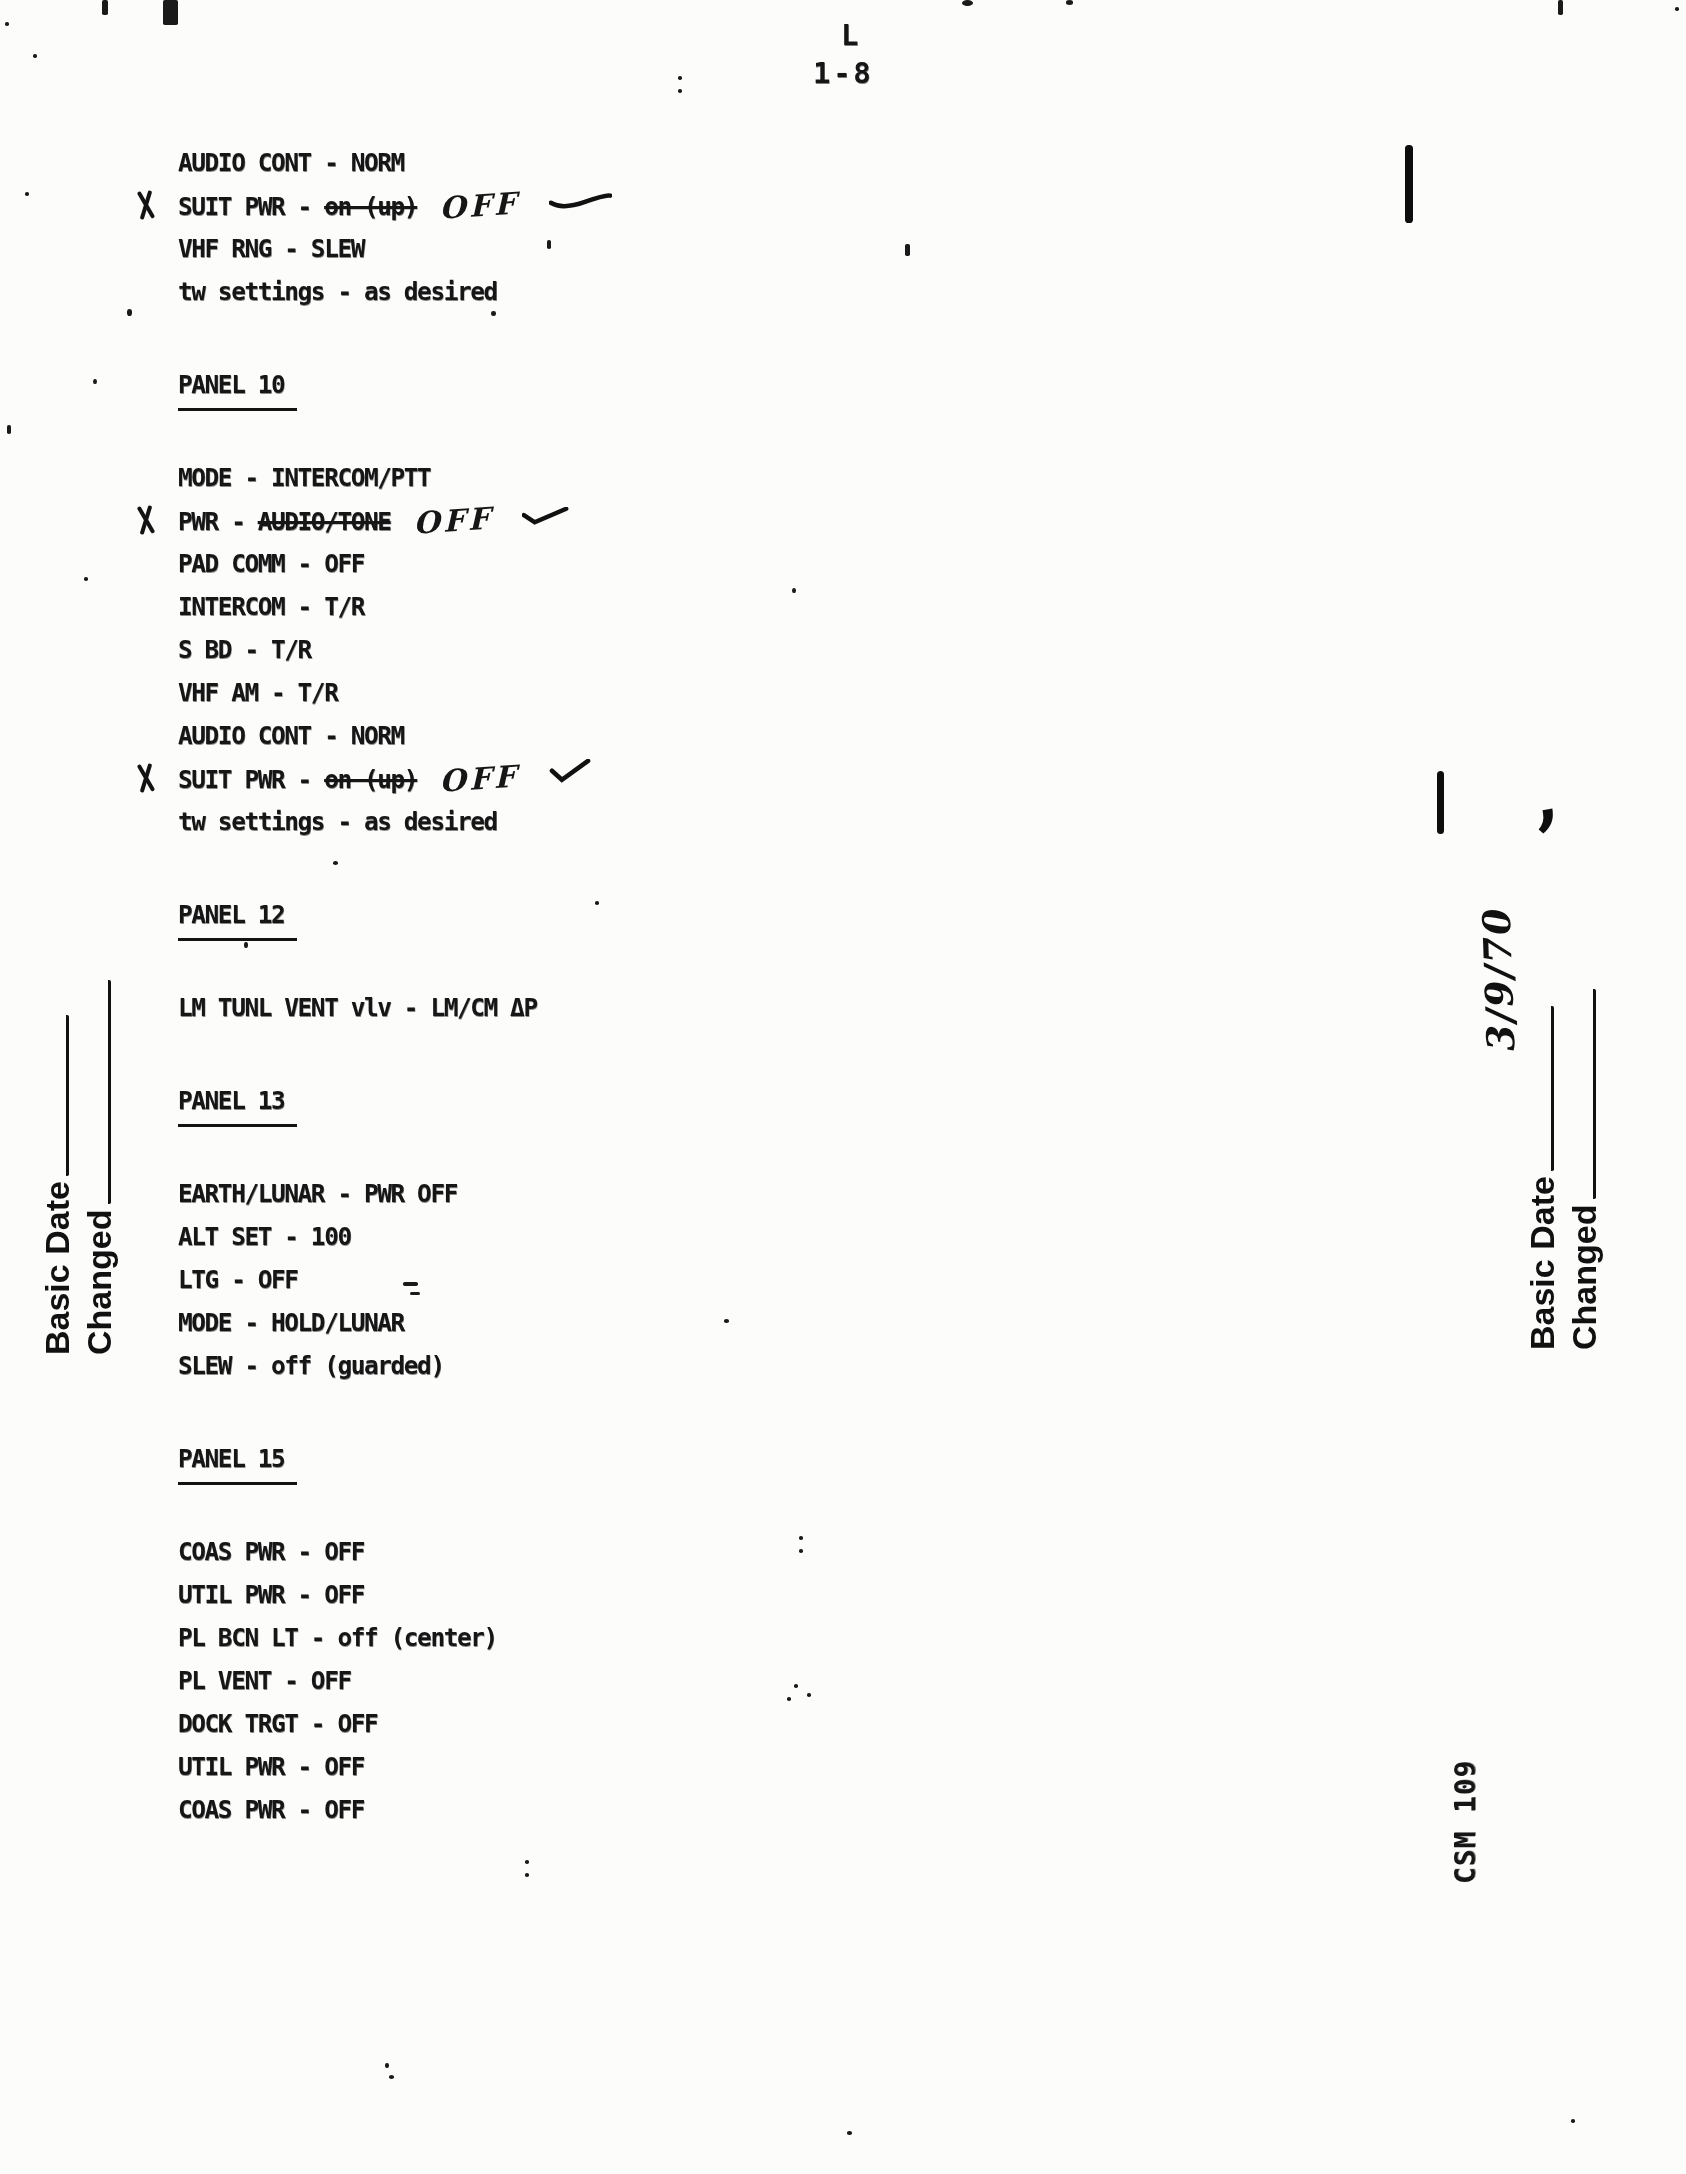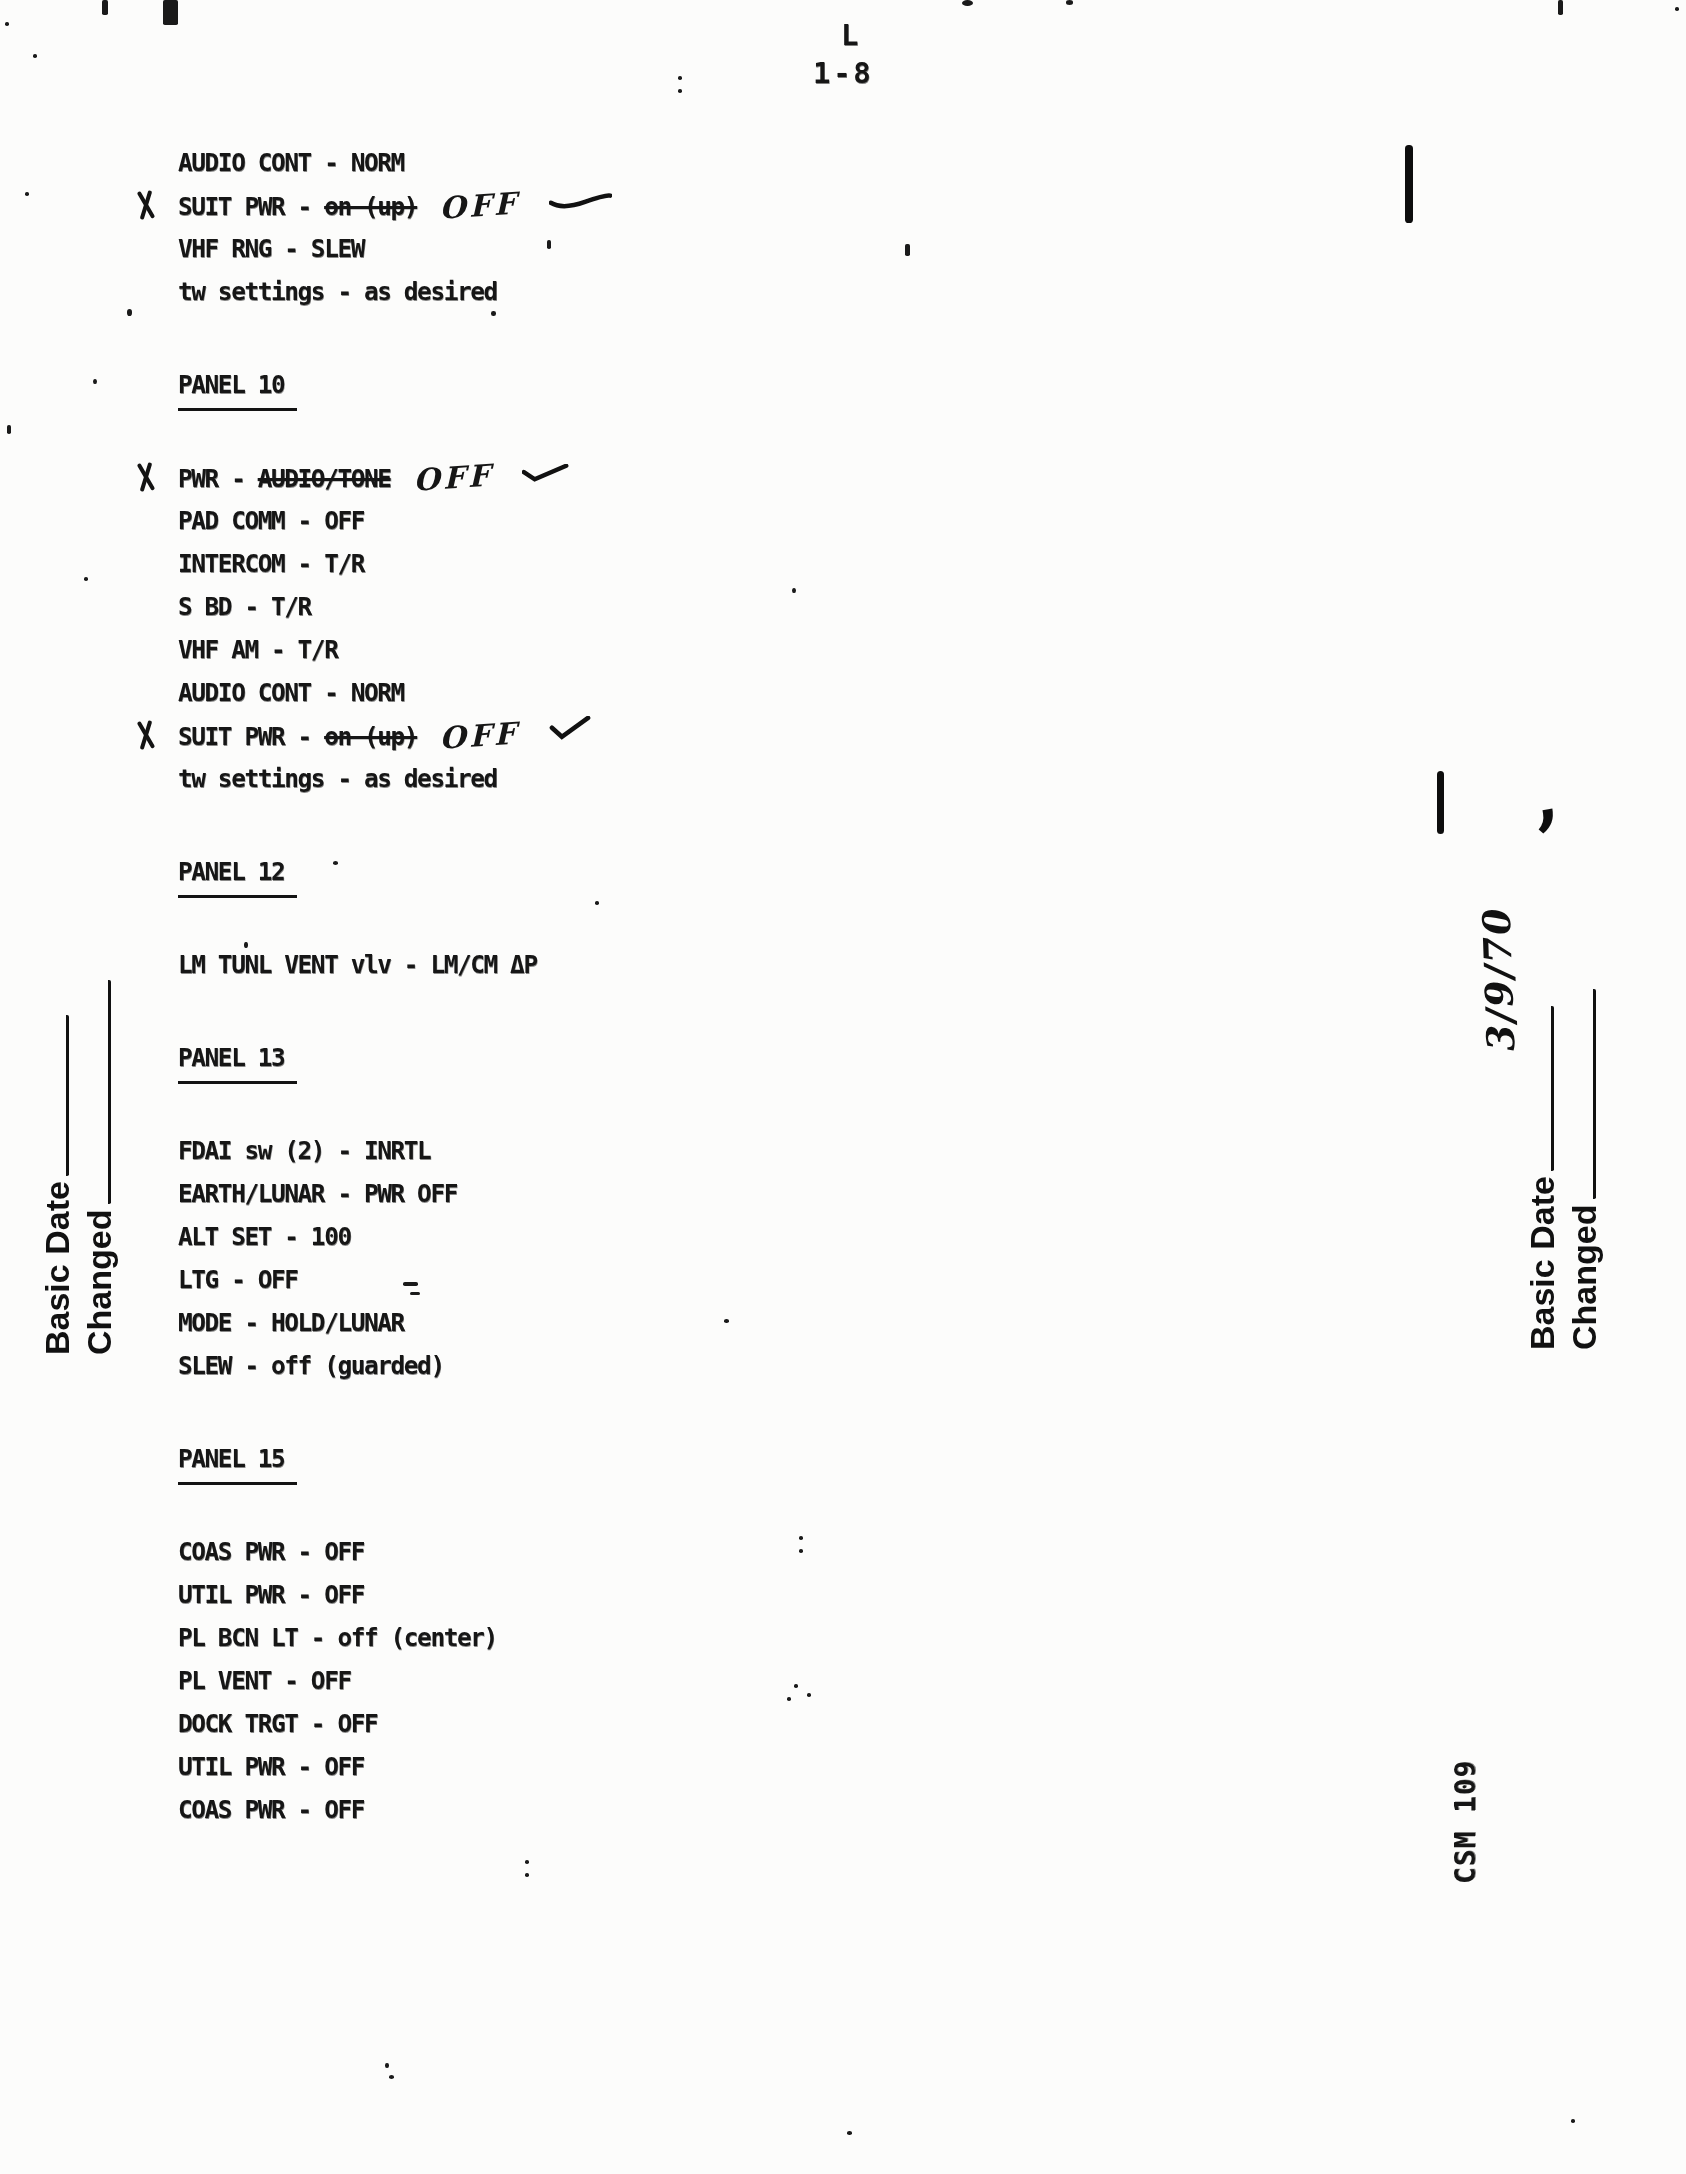--- a/index.html
+++ b/index.html
@@ -85,36 +85,36 @@
   <div class="hdr-page">1-8</div>
 
   <div class="content">
       <div class="line"><span>AUDIO CONT - NORM</span></div>
       <div class="line"><span class="xmark"></span><span>SUIT PWR - </span><span class="struck">on (up)</span><span class="hw">OFF</span><svg class="mark-svg" width="63" height="18" viewBox="0 0 70 20">
           <path d="M2 12 C 12 18, 26 16, 40 11 S 64 3, 68 4" fill="none" stroke="#111" stroke-width="5" stroke-linecap="round"></path>
         </svg></div>
       <div class="line"><span>VHF RNG - SLEW</span></div>
       <div class="line"><span>tw settings - as desired</span></div>
       <div class="section-heading"><span class="u">PANEL 10</span></div>
+      <div class="line"><span>MODE - INTERCOM/PTT</span></div>
       <div class="line"><span class="xmark"></span><span>PWR - </span><span class="struck">AUDIO/TONE</span><span class="hw">OFF</span><svg class="mark-svg" width="47" height="18" viewBox="0 0 52 20">
           <path d="M2 9 L 14 17 L 49 2" fill="none" stroke="#111" stroke-width="5" stroke-linecap="round"></path>
         </svg></div>
       <div class="line"><span>PAD COMM - OFF</span></div>
       <div class="line"><span>INTERCOM - T/R</span></div>
       <div class="line"><span>S BD - T/R</span></div>
       <div class="line"><span>VHF AM - T/R</span></div>
       <div class="line"><span>AUDIO CONT - NORM</span></div>
       <div class="line"><span class="xmark"></span><span>SUIT PWR - </span><span class="struck">on (up)</span><span class="hw">OFF</span><svg class="mark-svg" width="42" height="23.5" viewBox="0 0 46 26">
           <path d="M3 13 L 14 23 L 43 2" fill="none" stroke="#111" stroke-width="5" stroke-linecap="round"></path>
         </svg></div>
       <div class="line"><span>tw settings - as desired</span></div>
       <div class="section-heading"><span class="u">PANEL 12</span></div>
       <div class="line"><span>LM TUNL VENT vlv - LM/CM ΔP</span></div>
       <div class="section-heading"><span class="u">PANEL 13</span></div>
-      <div class="line"><span>FDAI sw (2) - INRTL</span></div>
       <div class="line"><span>EARTH/LUNAR - PWR OFF</span></div>
       <div class="line"><span>ALT SET - 100</span></div>
       <div class="line"><span>LTG - OFF</span></div>
       <div class="line"><span>MODE - HOLD/LUNAR</span></div>
       <div class="line"><span>SLEW - off (guarded)</span></div>
       <div class="section-heading"><span class="u">PANEL 15</span></div>
       <div class="line"><span>COAS PWR - OFF</span></div>
       <div class="line"><span>UTIL PWR - OFF</span></div>
       <div class="line"><span>PL BCN LT - off (center)</span></div>
       <div class="line"><span>PL VENT - OFF</span></div>

